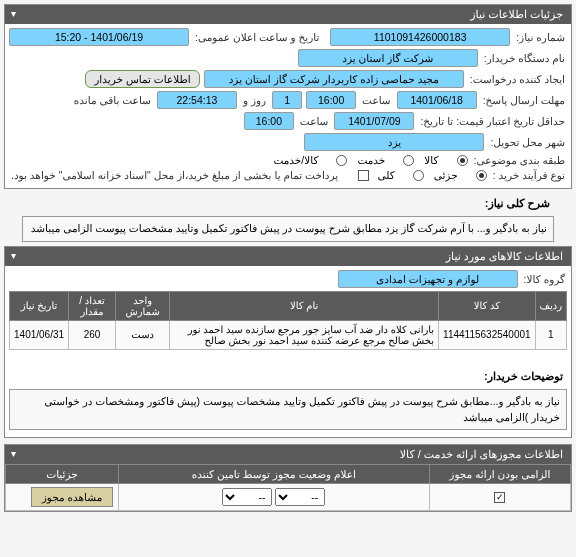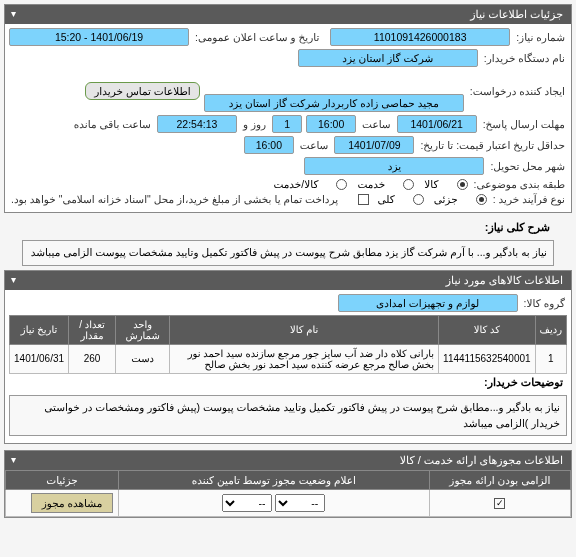--- a/index.html
+++ b/index.html
@@ -48,21 +48,21 @@
 .value-box {
   background: #7dd3fc;
   border: 1px solid #999;
   padding: 2px 6px;
   font-size: 10.5px;
   min-width: 80px;
   text-align: center;
   border-radius: 2px;
 }
 .value-box.wide { min-width: 180px; }
-.value-box.xwide { min-width: 260px; margin-top: 24px; }
+.value-box.xwide { min-width: 260px; }
 .contact-btn {
   background: #e5e5e5;
   border: 1px solid #6a9a4a;
   padding: 2px 8px;
   font-size: 10.5px;
   cursor: pointer;
   border-radius: 6px;
 }
 .desc-box {
   border: 1px solid #999;
@@ -185,21 +185,21 @@
     </div>
 
     <div class="form-row">
       <span class="label">ایجاد کننده درخواست:</span>
       <span class="value-box xwide">مجید حماصی زاده کاربردار شرکت گاز استان یزد</span>
       <button class="contact-btn">اطلاعات تماس خریدار</button>
     </div>
 
     <div class="form-row">
       <span class="label">مهلت ارسال پاسخ:</span>
-      <span class="value-box">1401/06/21</span>
+      <span class="value-box">1401/06/18</span>
       <span class="label">ساعت</span>
       <span class="value-box" style="min-width:50px">16:00</span>
       <span class="value-box" style="min-width:30px">1</span>
       <span class="label">روز و</span>
       <span class="value-box">22:54:13</span>
       <span class="label">ساعت باقی مانده</span>
     </div>
 
     <div class="form-row">
       <span class="label">حداقل تاریخ اعتبار قیمت: تا تاریخ:</span>
@@ -285,21 +285,21 @@
           <td>1</td>
           <td>1144115632540001</td>
           <td class="right">بارانی کلاه دار ضد آب سایز جور مرجع سازنده سید احمد نور بخش صالح مرجع عرضه کننده سید احمد نور بخش صالح</td>
           <td>دست</td>
           <td>260</td>
           <td>1401/06/31</td>
         </tr>
       </tbody>
     </table>
 
-    <div class="form-row" style="margin-top:0;">
+    <div class="form-row" style="margin-top:18px;">
       <span class="section-label">توضیحات خریدار:</span>
       <div class="desc-box">نیاز به بادگیر و...مطابق شرح پیوست در پیش فاکتور تکمیل وتایید مشخصات پیوست (پیش فاکتور ومشخصات در خواستی خریدار )الزامی میباشد</div>
     </div>
   </div>
 </div>
 
 <div class="panel">
   <div class="panel-header">
     <span>اطلاعات مجوزهای ارائه خدمت / کالا</span>
     <span class="collapse-icon">▾</span>

